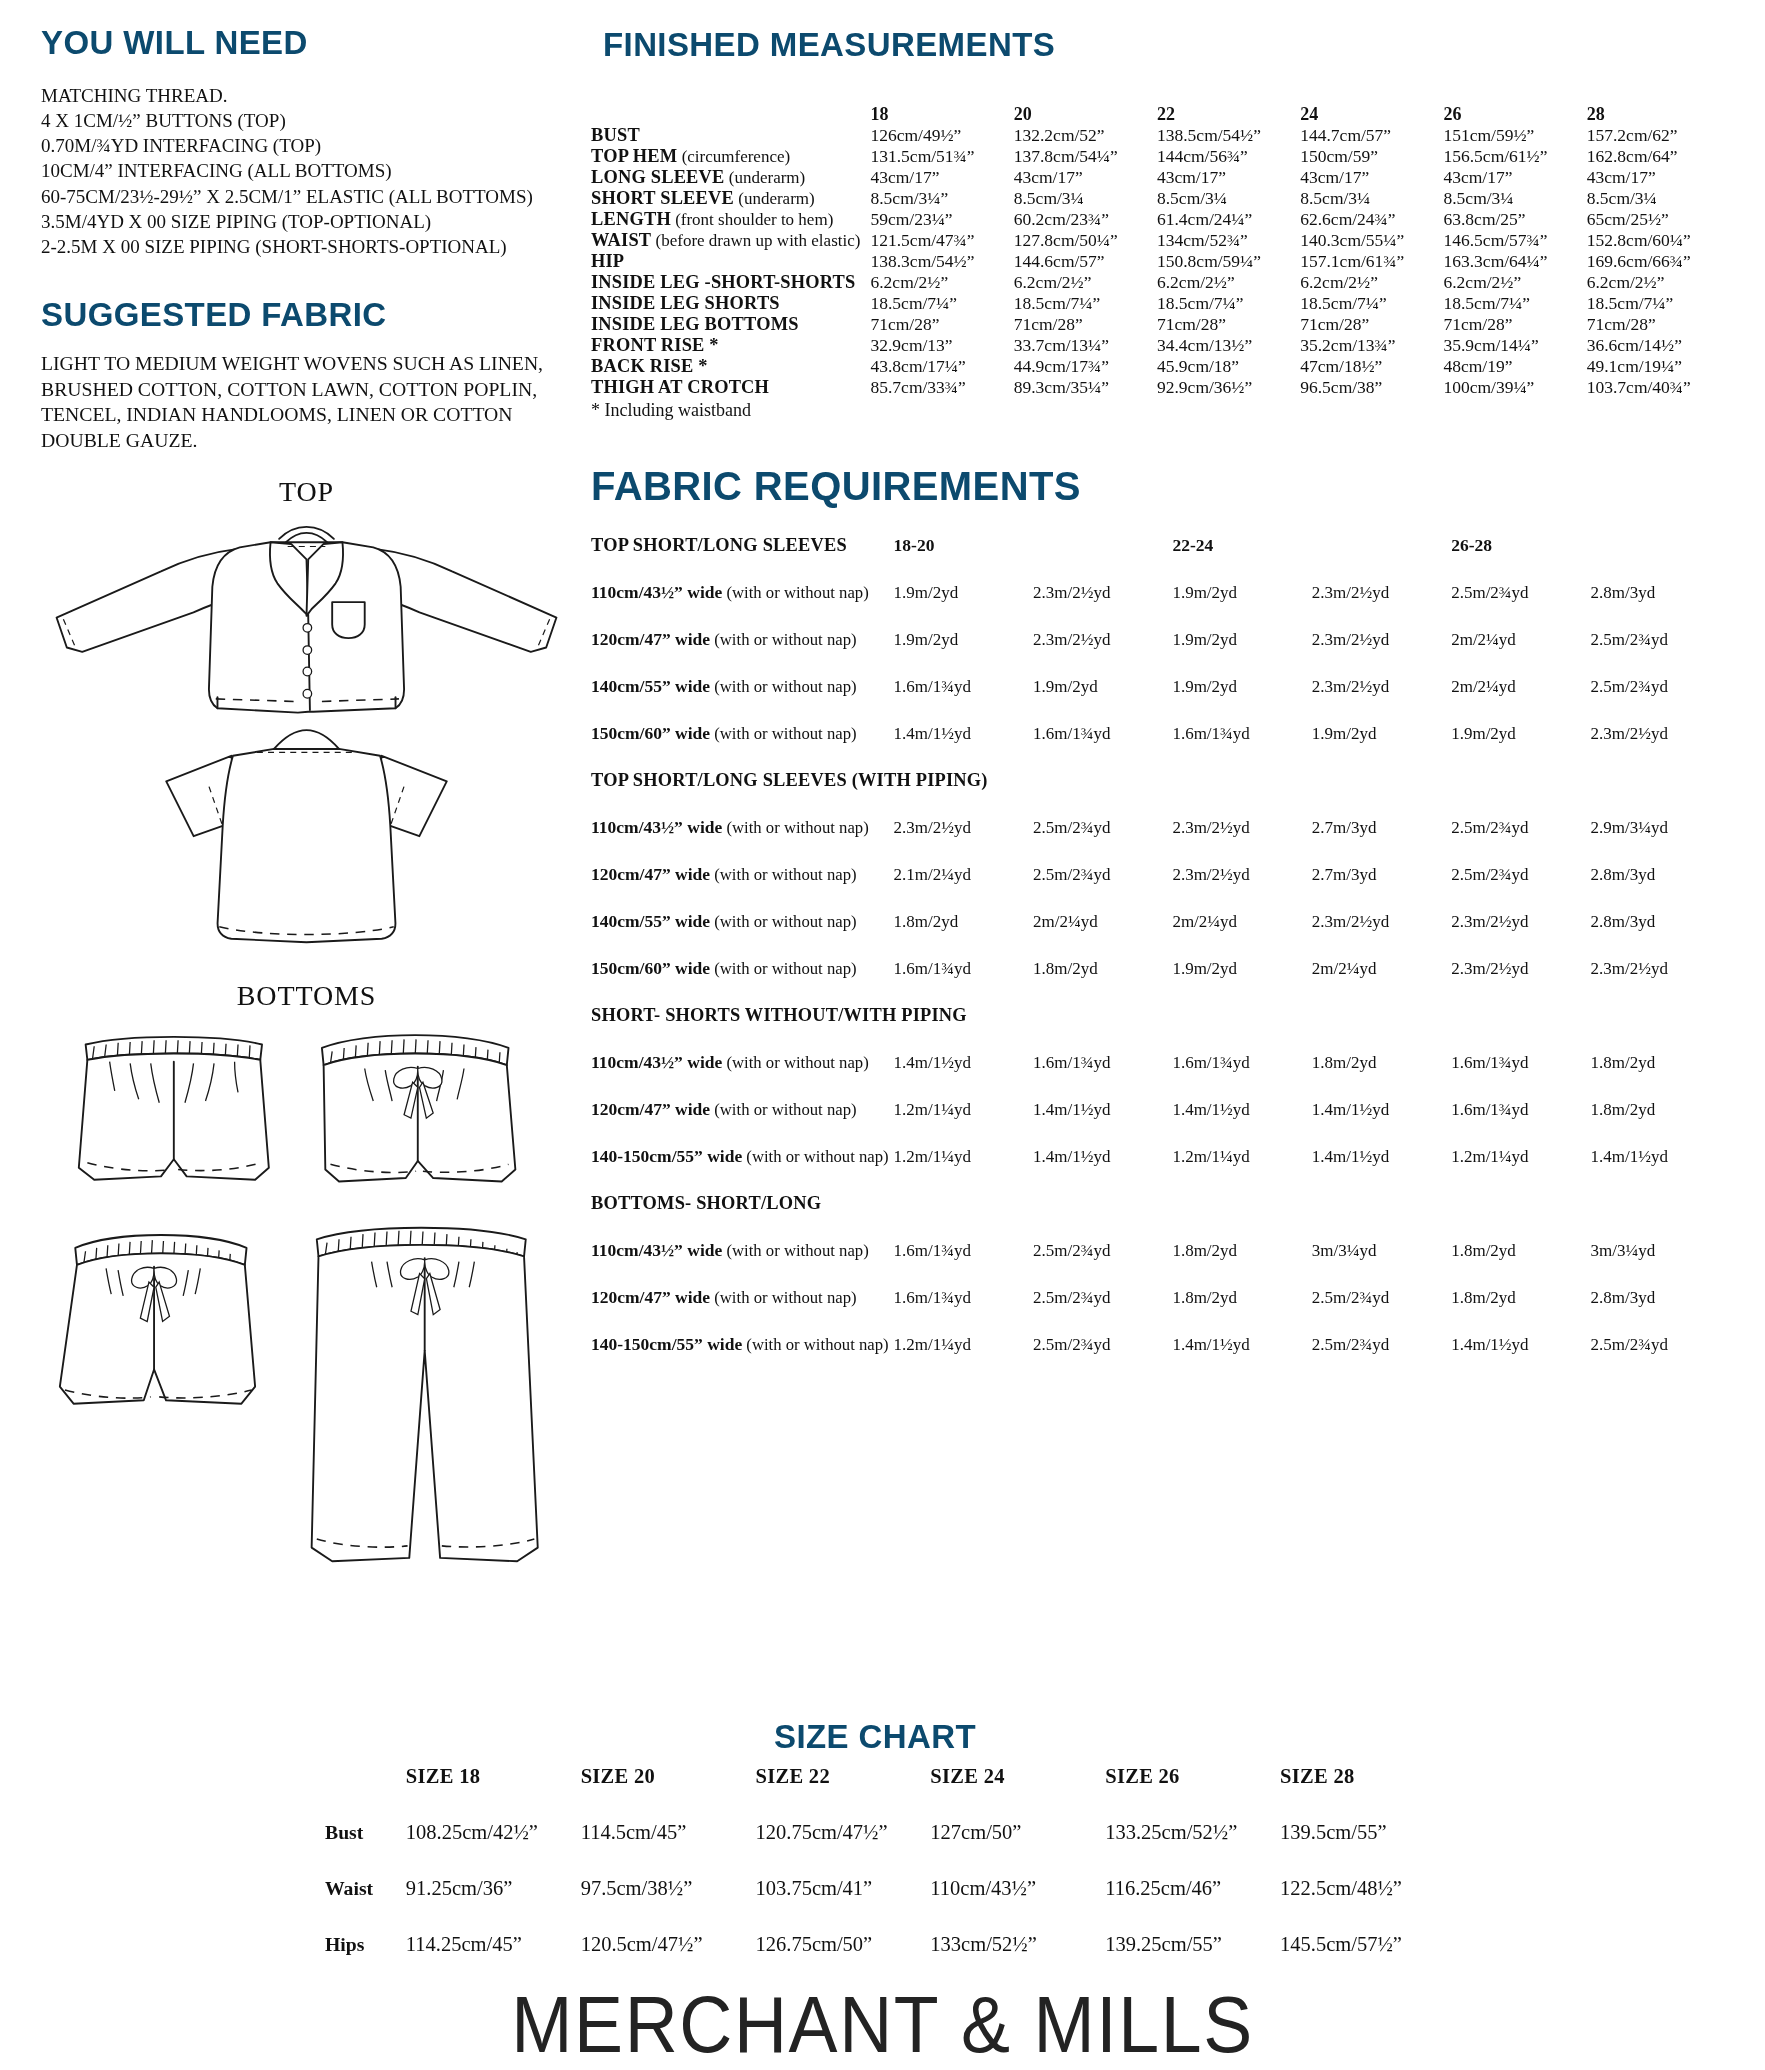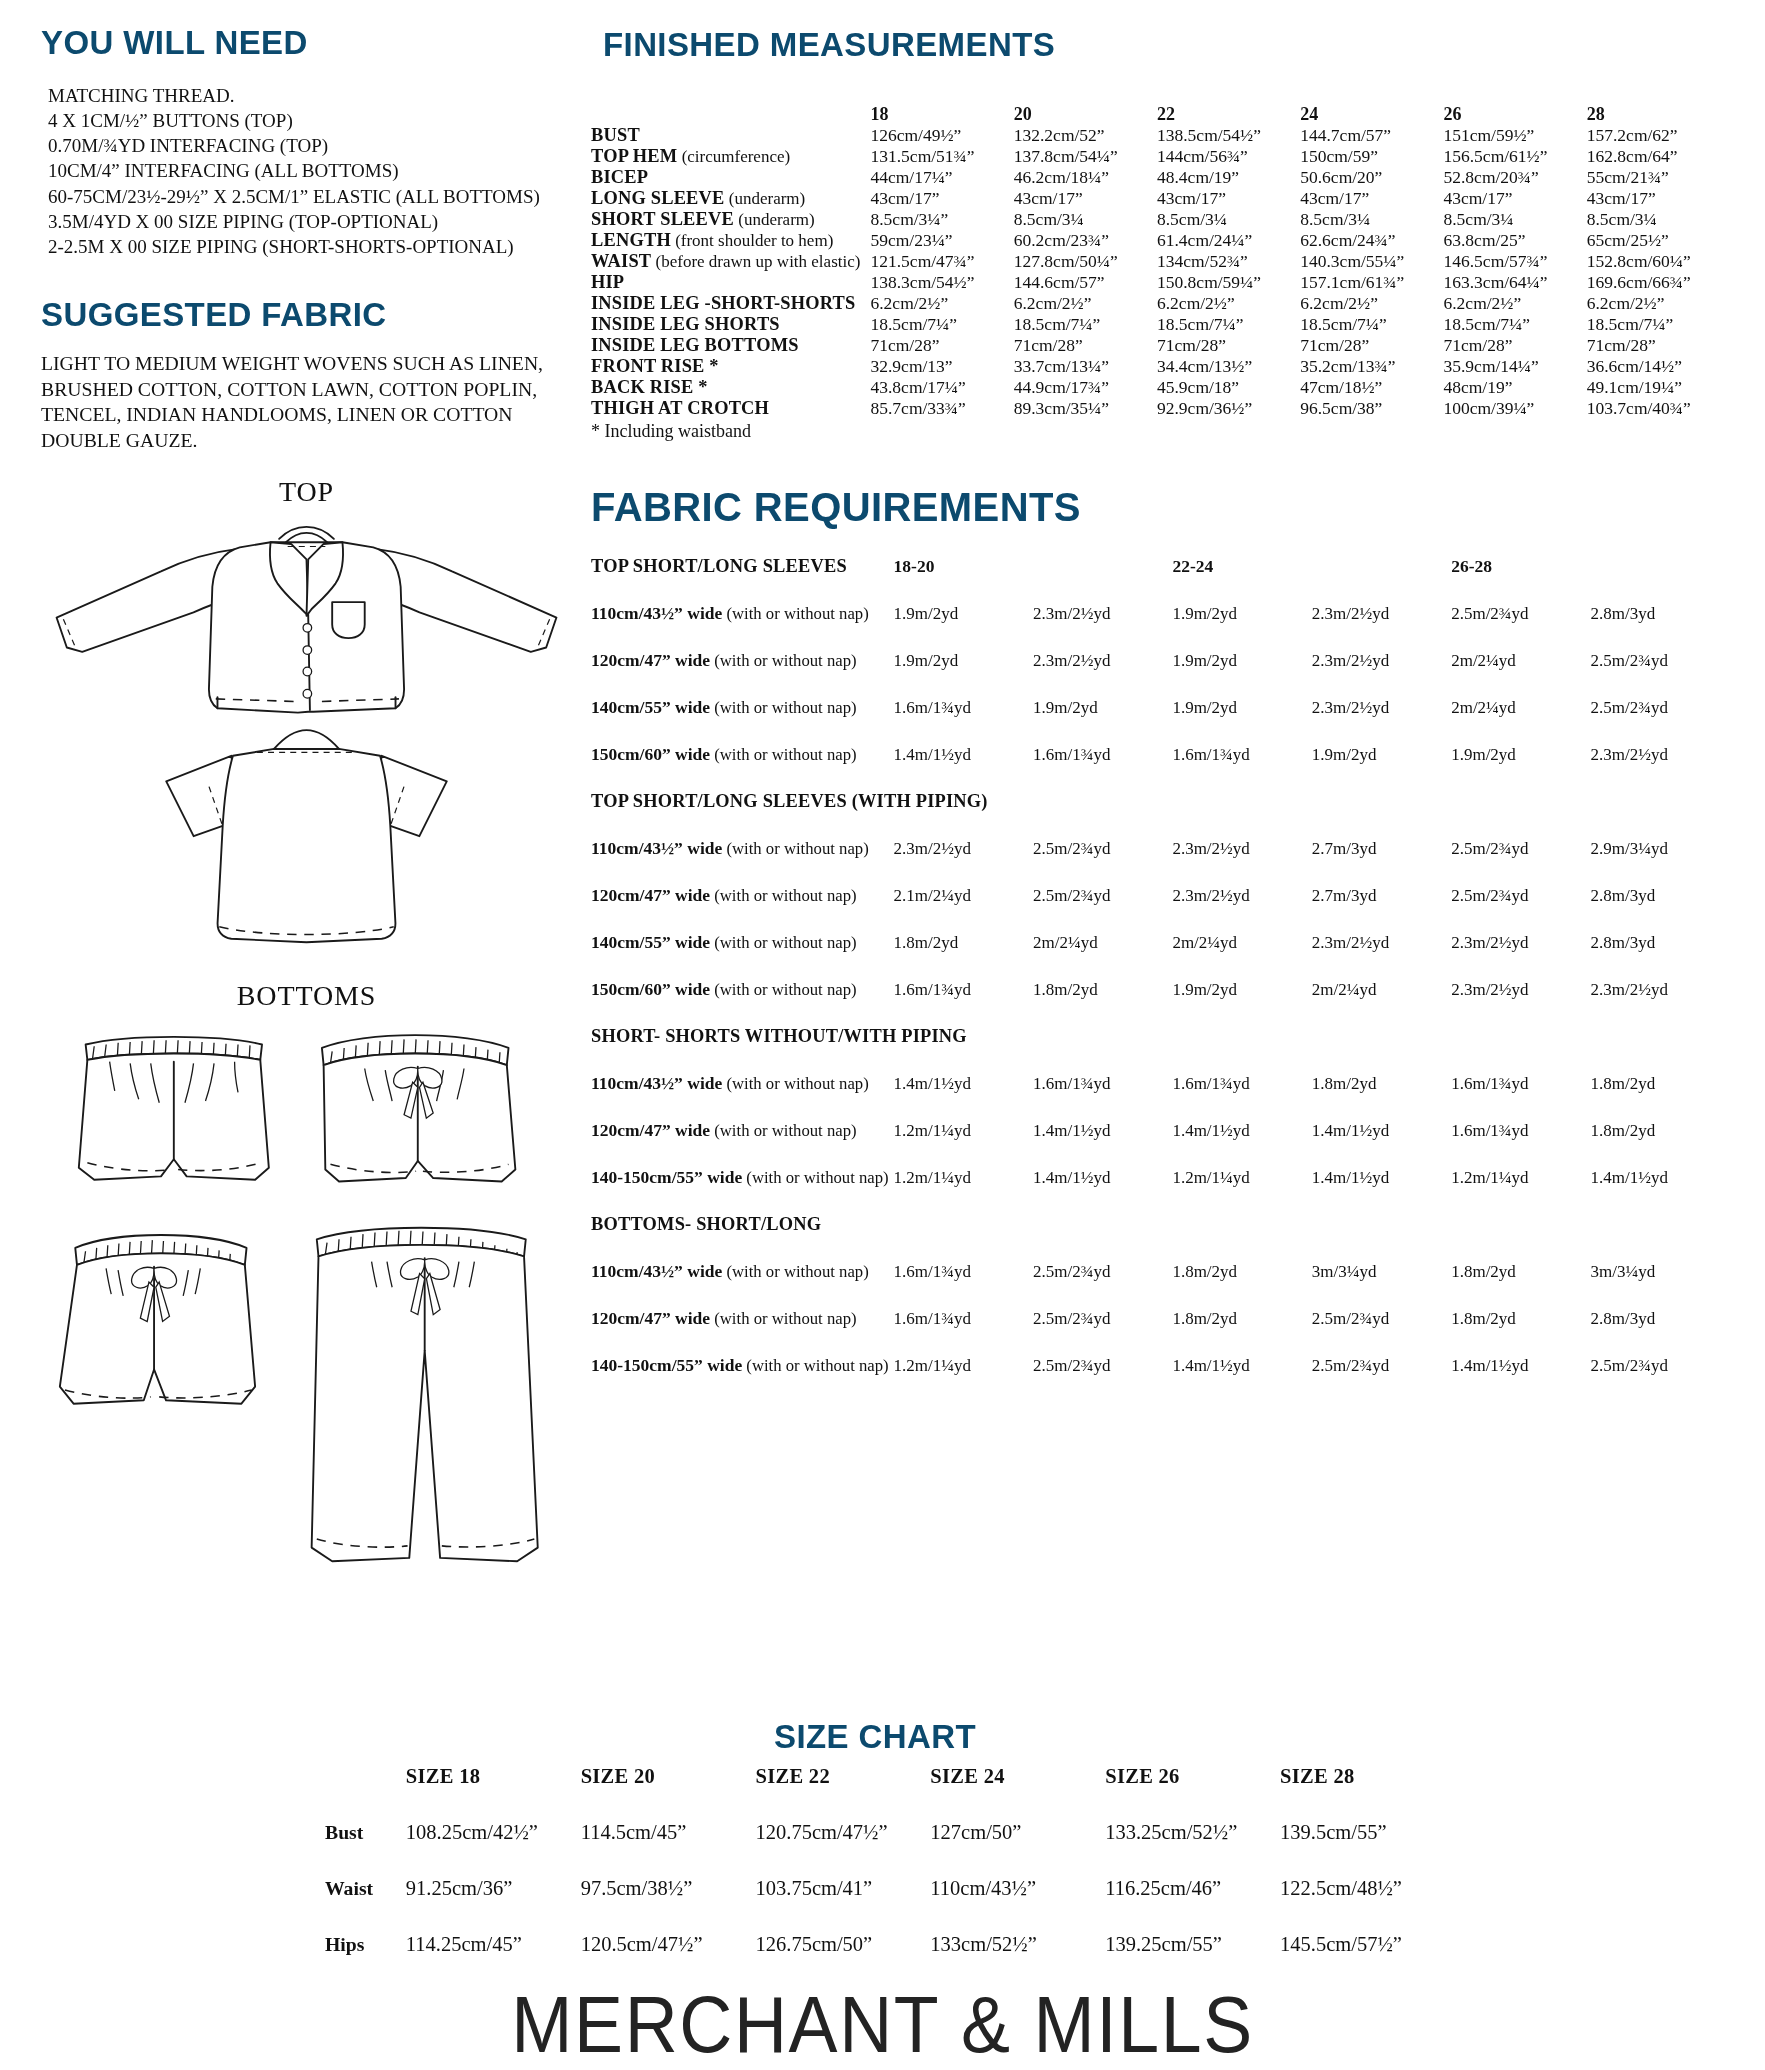--- a/index.html
+++ b/index.html
@@ -26,21 +26,21 @@
 
   
   .left-col {
     position: absolute;
     left: 41px; top: 26px; width: 522px;
   }
   .sec-title-you { font-size: 33px; line-height: 1.05; margin: 0 0 22px 0; }
   .sec-title-fabric { font-size: 33px; line-height: 1.05; margin: 0 0 19px 0; }
 
   .plain-list { font-size: 19px; line-height: 1.33; margin: 0; }
-  .plain-list div { white-space: nowrap; margin-left: 7px; }
+  .plain-list div { white-space: nowrap; }
 
   .fabric-para { font-size: 19.7px; line-height: 1.30; margin: 0; }
 
   
   .illus-label {
     text-align: center;
     font-family: "Liberation Serif", serif;
     font-size: 28px;
     letter-spacing: 0.9px;
     margin: 0;
@@ -285,29 +285,20 @@
           <td class="rval">157.2cm/62”</td>
         </tr>
         <tr class="meas-row">
           <td class="rlabel"><span>TOP HEM</span><span class="sub"> (circumference)</span></td>
           <td class="rval">131.5cm/51¾”</td>
           <td class="rval">137.8cm/54¼”</td>
           <td class="rval">144cm/56¾”</td>
           <td class="rval">150cm/59”</td>
           <td class="rval">156.5cm/61½”</td>
           <td class="rval">162.8cm/64”</td>
-        </tr>
-        <tr class="meas-row">
-          <td class="rlabel"><span>BICEP</span><span class="sub"></span></td>
-          <td class="rval">44cm/17¼”</td>
-          <td class="rval">46.2cm/18¼”</td>
-          <td class="rval">48.4cm/19”</td>
-          <td class="rval">50.6cm/20”</td>
-          <td class="rval">52.8cm/20¾”</td>
-          <td class="rval">55cm/21¾”</td>
         </tr>
         <tr class="meas-row">
           <td class="rlabel"><span>LONG SLEEVE</span><span class="sub"> (underarm)</span></td>
           <td class="rval">43cm/17”</td>
           <td class="rval">43cm/17”</td>
           <td class="rval">43cm/17”</td>
           <td class="rval">43cm/17”</td>
           <td class="rval">43cm/17”</td>
           <td class="rval">43cm/17”</td>
         </tr>

